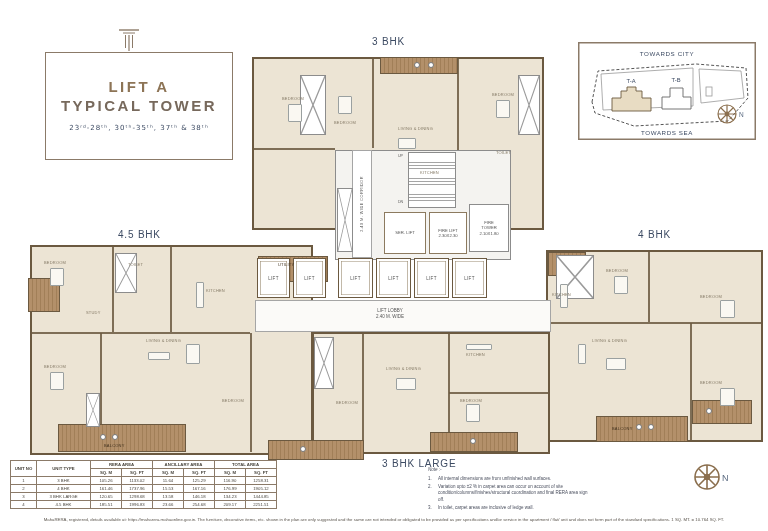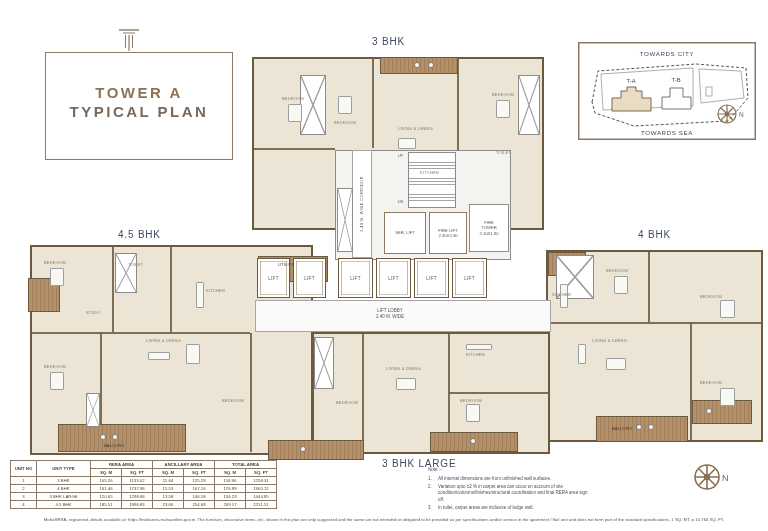--- a/index.html
+++ b/index.html
@@ -65,23 +65,24 @@
 
   <svg class="abs" style="left:116px;top:27px" width="26" height="26" viewBox="0 0 26 26">
     <line x1="3" y1="3" x2="23" y2="3" stroke="#8b7a68" stroke-width="1.4"></line>
     <line x1="7" y1="6" x2="19" y2="6" stroke="#8b7a68" stroke-width="1"></line>
     <line x1="9.5" y1="8" x2="9.5" y2="21" stroke="#8b7a68" stroke-width="1"></line>
     <line x1="13" y1="8" x2="13" y2="24" stroke="#8b7a68" stroke-width="1.2"></line>
     <line x1="16.5" y1="8" x2="16.5" y2="21" stroke="#8b7a68" stroke-width="1"></line>
   </svg>
 
   <div class="abs title-box">
-    <div class="t1">TOWER A</div>
-    <div class="t2">TYPICAL PLAN</div>
+    <div class="t1">LIFT A</div>
+    <div class="t2">TYPICAL TOWER</div>
     <div class="floors">
+      <div>23ʳᵈ-28ᵗʰ,  30ᵗʰ-35ᵗʰ,  37ᵗʰ &amp; 38ᵗʰ</div>
     </div>
   </div>
 
   <svg class="abs" style="left:578px;top:42px" width="178" height="98" viewBox="0 0 178 98">
     <rect x="0.75" y="0.75" width="176.5" height="96.5" fill="#fff" stroke="#8b7a68" stroke-width="1.5"></rect>
     <text x="89" y="14" text-anchor="middle" font-size="6.2" letter-spacing="0.6" fill="#3d4b63">TOWARDS CITY</text>
     <path d="M14,60 L20,29 L118,22 L168,26 L170,56 L150,79 L56,84 L17,71 Z" fill="none" stroke="#555" stroke-width="1" stroke-dasharray="3,2"></path>
     <path d="M23,32 L115,26 L115,64 L25,68 Z" fill="none" stroke="#999" stroke-width="0.8"></path>
     <path d="M121,27 L163,29 L166,56 L123,61 Z" fill="none" stroke="#999" stroke-width="0.8"></path>
     <rect x="128" y="45" width="6" height="9" fill="none" stroke="#999" stroke-width="0.8"></rect>

